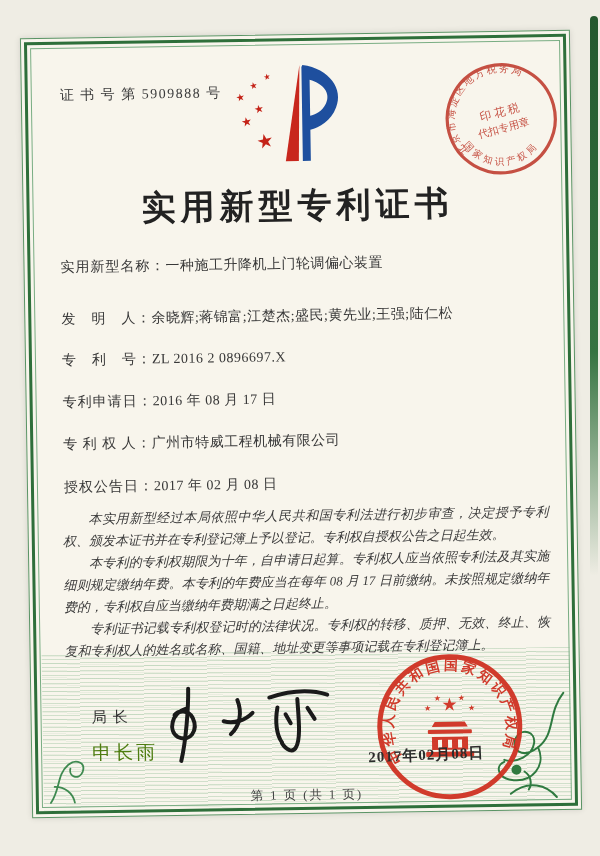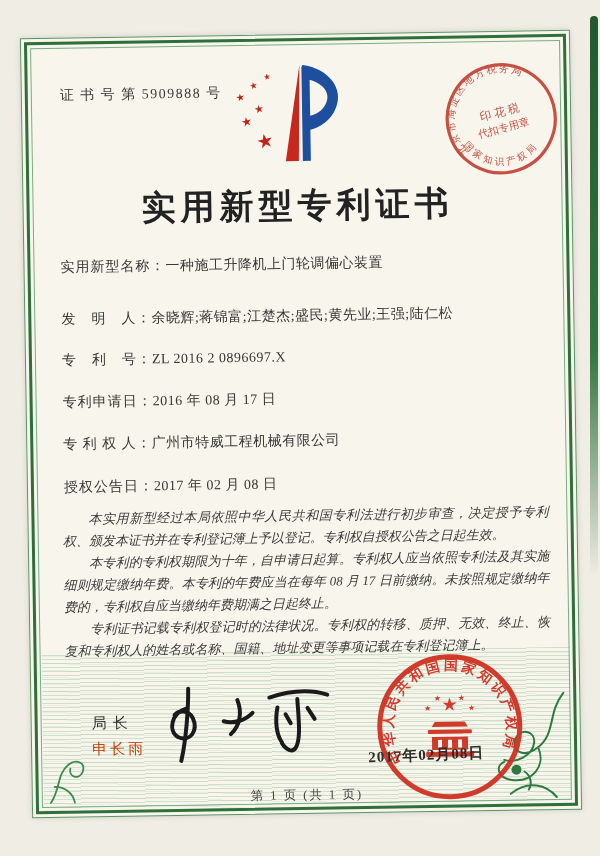--- a/index.html
+++ b/index.html
@@ -50,22 +50,22 @@
   .field .lbl { letter-spacing:1px; }
   .field .val { letter-spacing:0.5px; }
   .f0 { top:220px; } .f1 { top:272px; } .f2 { top:313px; }
   .f3 { top:355px; } .f4 { top:397px; } .f5 { top:440px; }
   .body-text {
     position:absolute; left:34px; top:470px; width:486px; z-index:3;
     font-size:13px; line-height:22px; color:#3b3b3b; text-align:justify;
     font-style:italic;
   }
   .body-text p { text-indent:2em; }
-  .director-title { position:absolute; left:60px; top:670px; font-size:15px; letter-spacing:6px; color:#2e2e2e; z-index:3;margin-top:6px; }
-  .director-name  { position:absolute; left:60px; top:702px; font-size:15px; letter-spacing:3px; color:#c2410c; z-index:3; }
+  .director-title { position:absolute; left:60px; top:670px; font-size:15px; letter-spacing:6px; color:#2e2e2e; z-index:3; }
+  .director-name  { position:absolute; left:60px; top:702px; font-size:19px; letter-spacing:3px; color:#4d7c0f; z-index:3; }
   .signature { position:absolute; left:120px; top:640px; width:210px; height:96px; z-index:4; }
   .seal { position:absolute; left:340px; top:616px; width:156px; height:156px; z-index:4; opacity:0.95; }
   .seal-date {
     position:absolute; left:336px; top:712px; width:170px; z-index:5;
     font-size:15px; color:#2c2c2c; letter-spacing:1px; transform:rotate(-1.5deg); font-weight:bold;
   }
   .page-info {
     position:absolute; left:0; top:752px; width:100%; text-align:center;
     font-size:12.5px; letter-spacing:2px; color:#444; z-index:3;
   }

